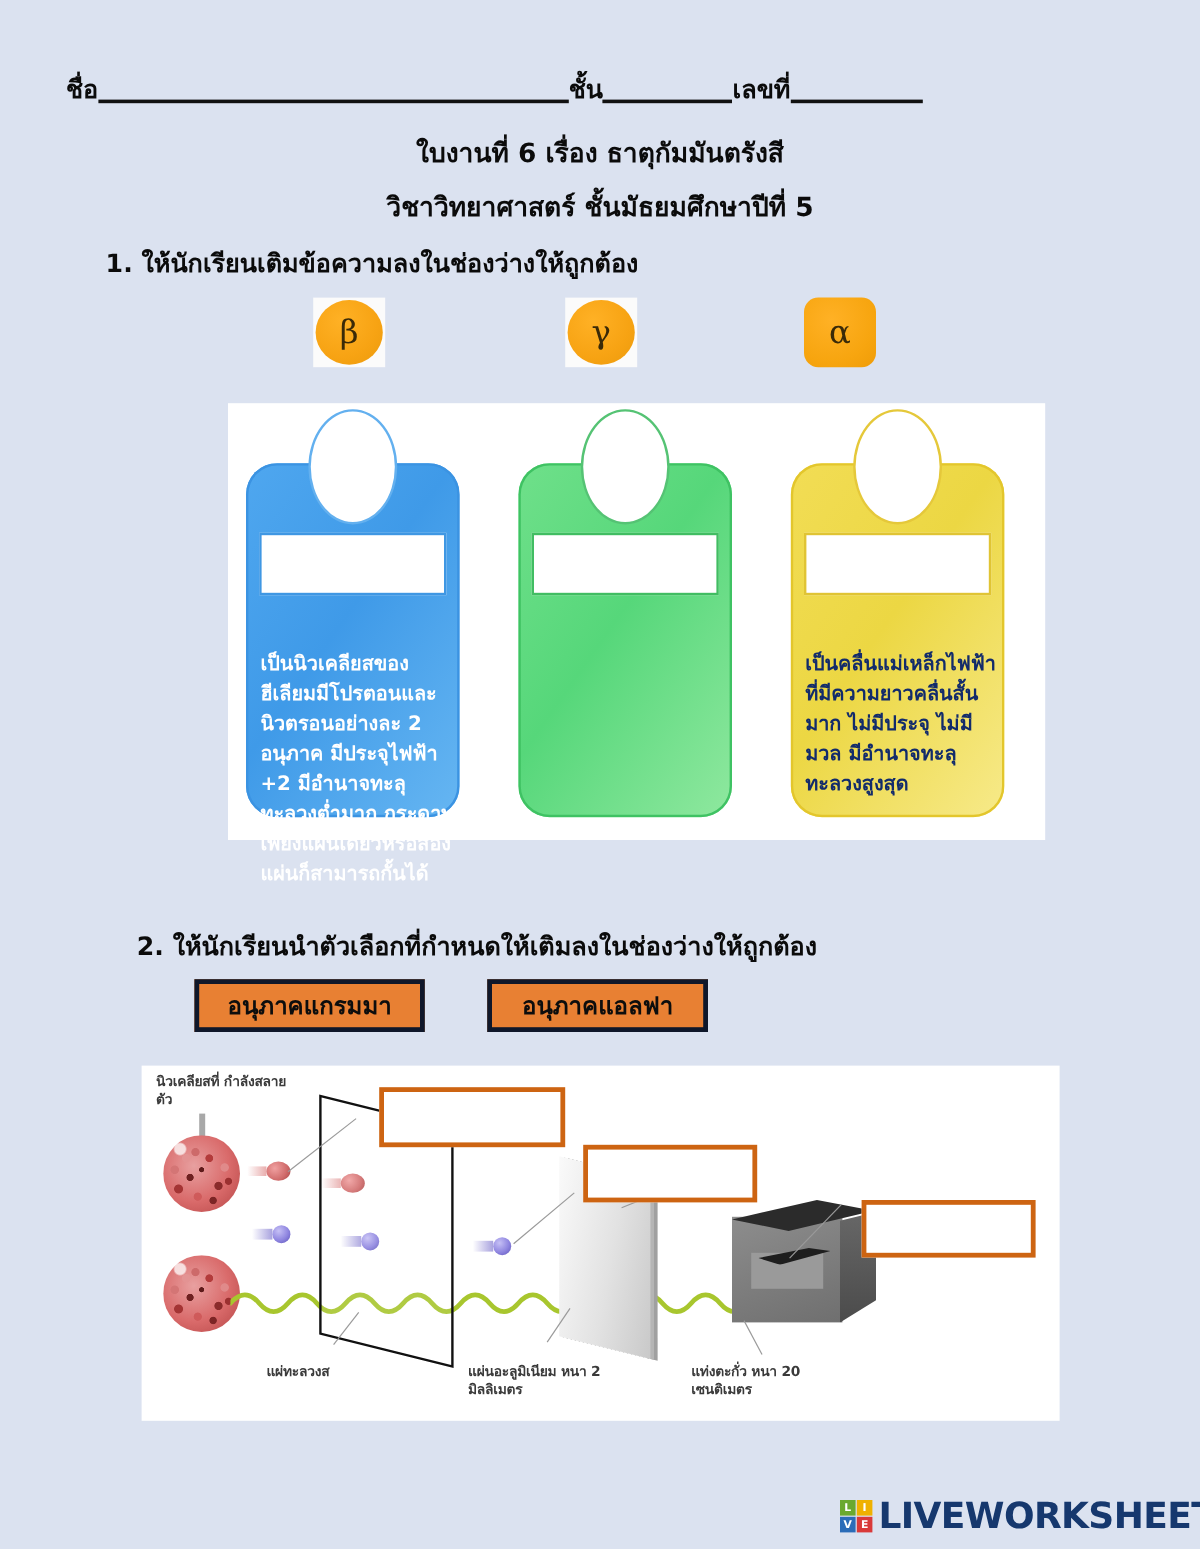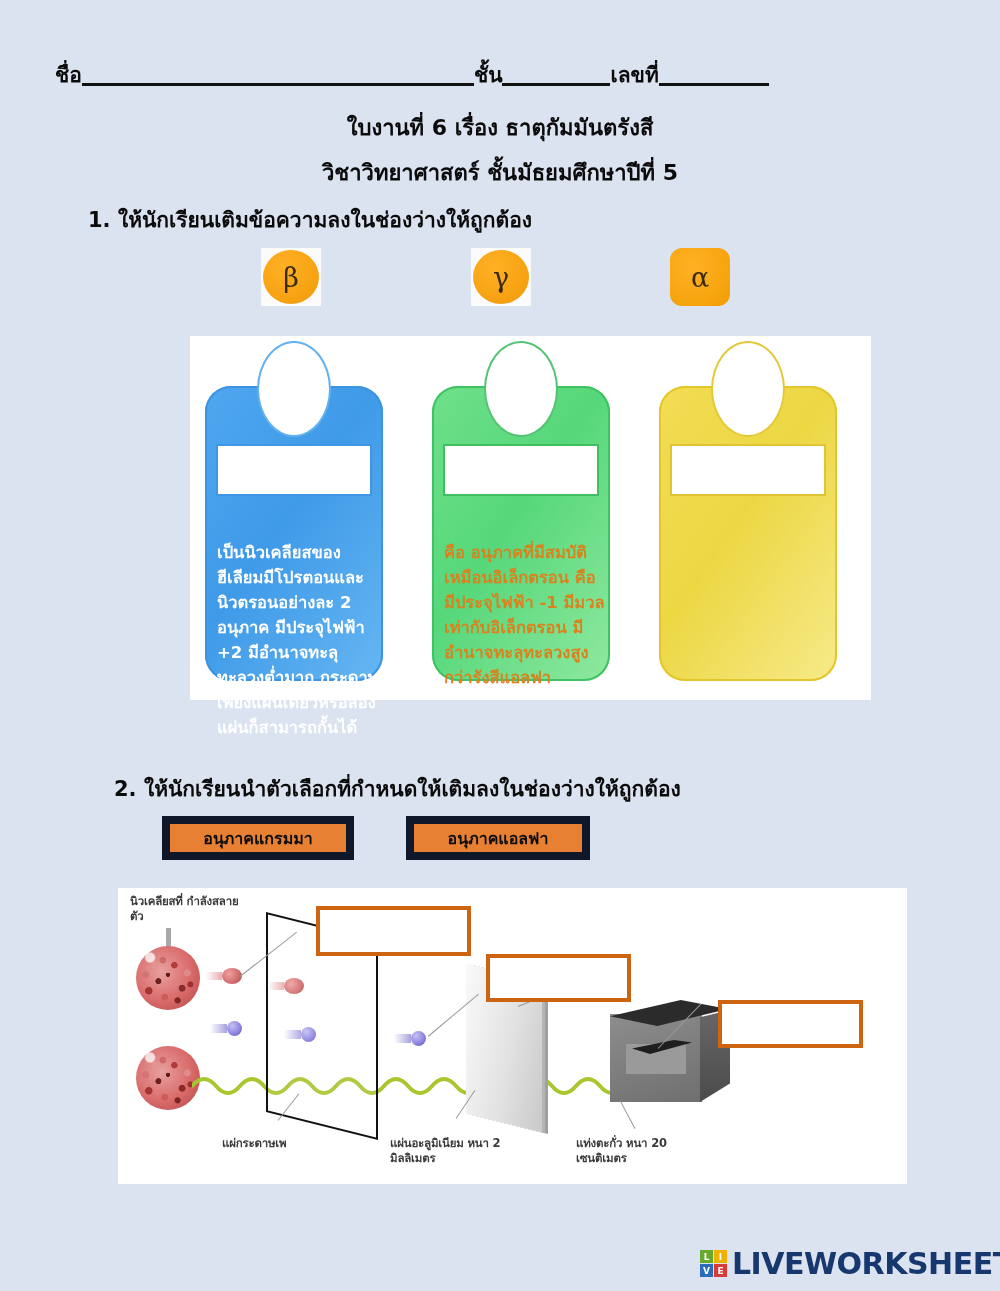--- a/index.html
+++ b/index.html
@@ -195,43 +195,42 @@
     position: absolute;
     left: 0;
     top: 816px;
     width: 1000px;
     height: 46px;
   }
   .option-chip {
     position: absolute;
     height: 44px;
     background: #e88033;
-    border: 8px solid #0f172a;
+    border: 4px solid #0f172a;
     box-sizing: border-box;
     display: flex;
     align-items: center;
     justify-content: center;
-    font-size: 16px;
+    font-size: 20px;
     font-weight: bold;
     color: #0d0d0d;
   }
   .opt-1 { left: 162px; width: 192px; }
   .opt-2 { left: 406px; width: 184px; text-align: center; }
   .opt-3 { left: 650px; width: 184px; }
 
   
   .diagram-panel {
     position: absolute;
     left: 118px;
     top: 888px;
     width: 765px;
     height: 296px;
     background: #ffffff;
     overflow: hidden;
-    padding-left: 24px;
   }
   .diag-label {
     position: absolute;
     font-size: 11.5px;
     font-weight: bold;
     color: #3a3a3a;
     line-height: 15px;
     letter-spacing: -0.2px;
   }
   .lbl-nucleus { left: 12px;  top: 6px;  width: 110px; }
@@ -440,26 +439,26 @@
 
   <div class="tag-card card-blue">
     <div class="tag-hole"></div>
     <div class="tag-answer-box"></div>
     <div class="tag-text">เป็นนิวเคลียสของฮีเลียมมีโปรตอนและนิวตรอนอย่างละ 2 อนุภาค มีประจุไฟฟ้า +2  มีอำนาจทะลุทะลวงต่ำมาก กระดาษเพียงแผ่นเดียวหรือสองแผ่นก็สามารถกั้นได้</div>
   </div>
 
   <div class="tag-card card-green">
     <div class="tag-hole"></div>
     <div class="tag-answer-box"></div>
-    <div class="tag-text">คือ อนุภาคที่มีสมบัติเหมือนอิเล็กตรอน คือ มีประจุไฟฟ้า -1 มีมวลเท่ากับอิเล็กตรอน มีอำนาจทะลุทะลวงสูงกว่ารังสีแอลฟา</div>
   </div>
 
   <div class="tag-card card-yellow">
     <div class="tag-hole"></div>
     <div class="tag-answer-box"></div>
+    <div class="tag-text">เป็นคลื่นแม่เหล็กไฟฟ้าที่มีความยาวคลื่นสั้นมาก ไม่มีประจุ ไม่มีมวล มีอำนาจทะลุทะลวงสูงสุด</div>
   </div>
 
 </div>
 
 <div class="q2">2. ให้นักเรียนนำตัวเลือกที่กำหนดให้เติมลงในช่องว่างให้ถูกต้อง</div>
 
 <div class="options">
   <div class="option-chip opt-1">อนุภาคแกรมมา</div>
   <div class="option-chip opt-2">อนุภาคแอลฟา</div>
 </div>
@@ -504,21 +503,21 @@
   <div class="leader" style="left:400px; top:118px; width:60px;  transform:rotate(-22deg);"></div>
   <div class="leader" style="left:540px; top:160px; width:62px;  transform:rotate(-46deg);"></div>
   <div class="leader" style="left:160px; top:232px; width:34px;  transform:rotate(-52deg);"></div>
   <div class="leader" style="left:338px; top:230px; width:34px;  transform:rotate(-56deg);"></div>
   <div class="leader" style="left:502px; top:212px; width:32px;  transform:rotate(62deg);"></div>
 
   <div class="diag-blank db-1"></div>
   <div class="diag-blank db-2"></div>
   <div class="diag-blank db-3"></div>
 
-  <div class="diag-label lbl-paper">แผ่กระดาษเพ</div>
+  <div class="diag-label lbl-paper">แผ่ทะลวงส</div>
   <div class="diag-label lbl-alu">แผ่นอะลูมิเนียม หนา 2 มิลลิเมตร</div>
   <div class="diag-label lbl-lead">แท่งตะกั่ว หนา 20 เซนติเมตร</div>
 
 </div>
 
 <div class="lw-footer">
   <div class="lw-mark">
     <span class="lw-cell lw-l">L</span>
     <span class="lw-cell lw-i">I</span>
     <span class="lw-cell lw-v">V</span>

